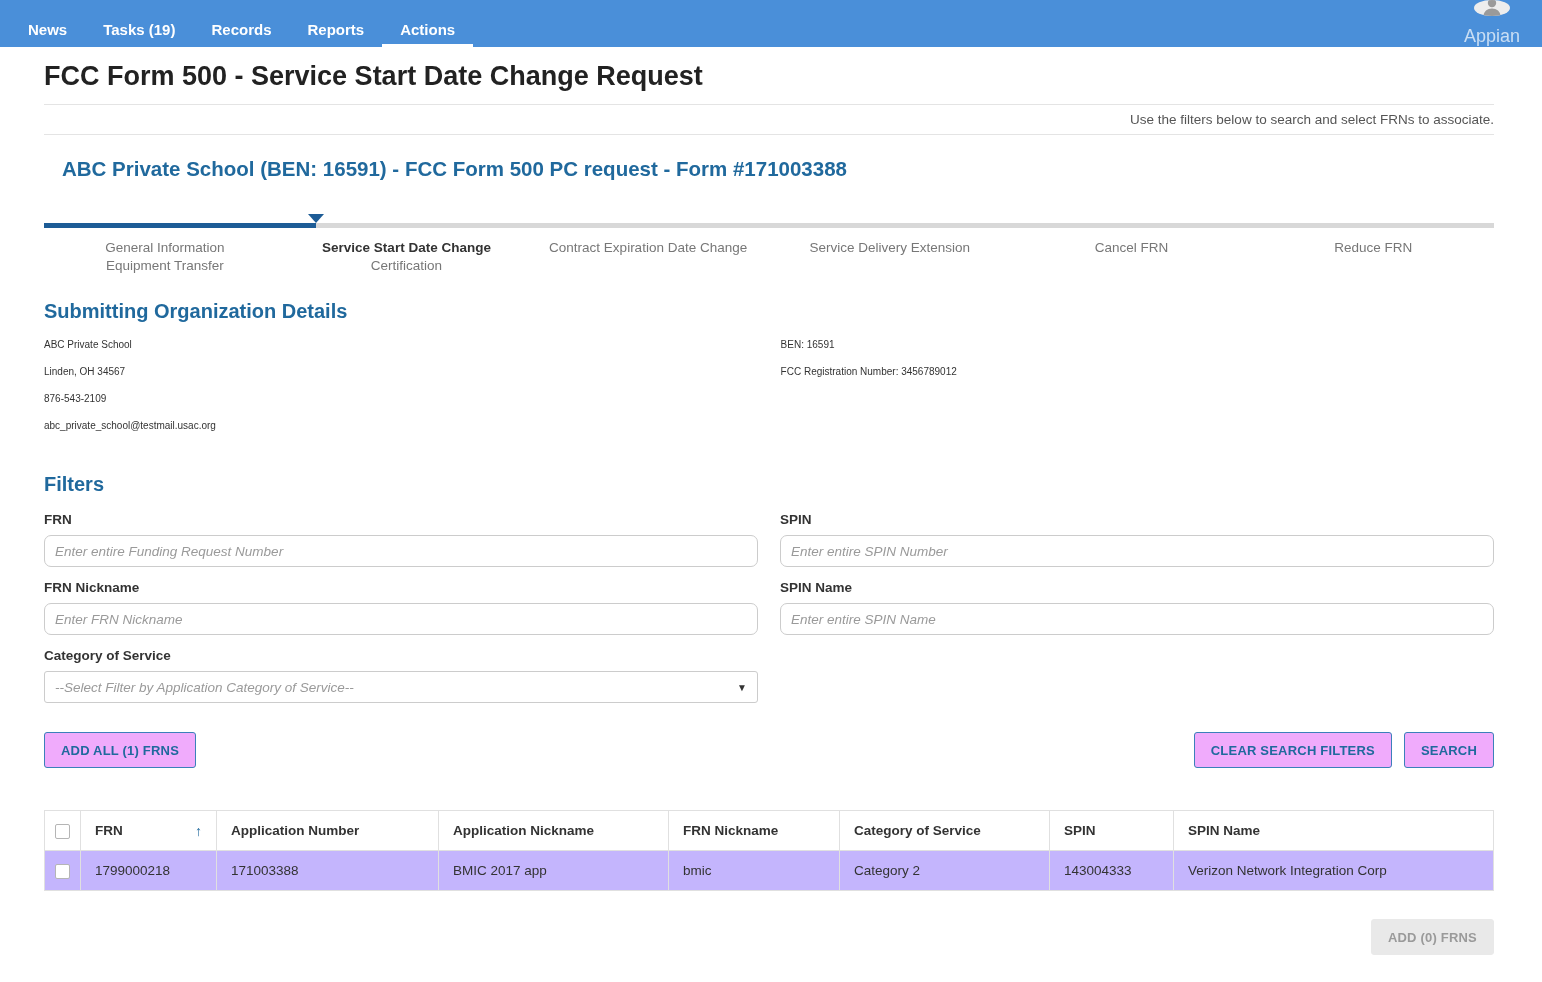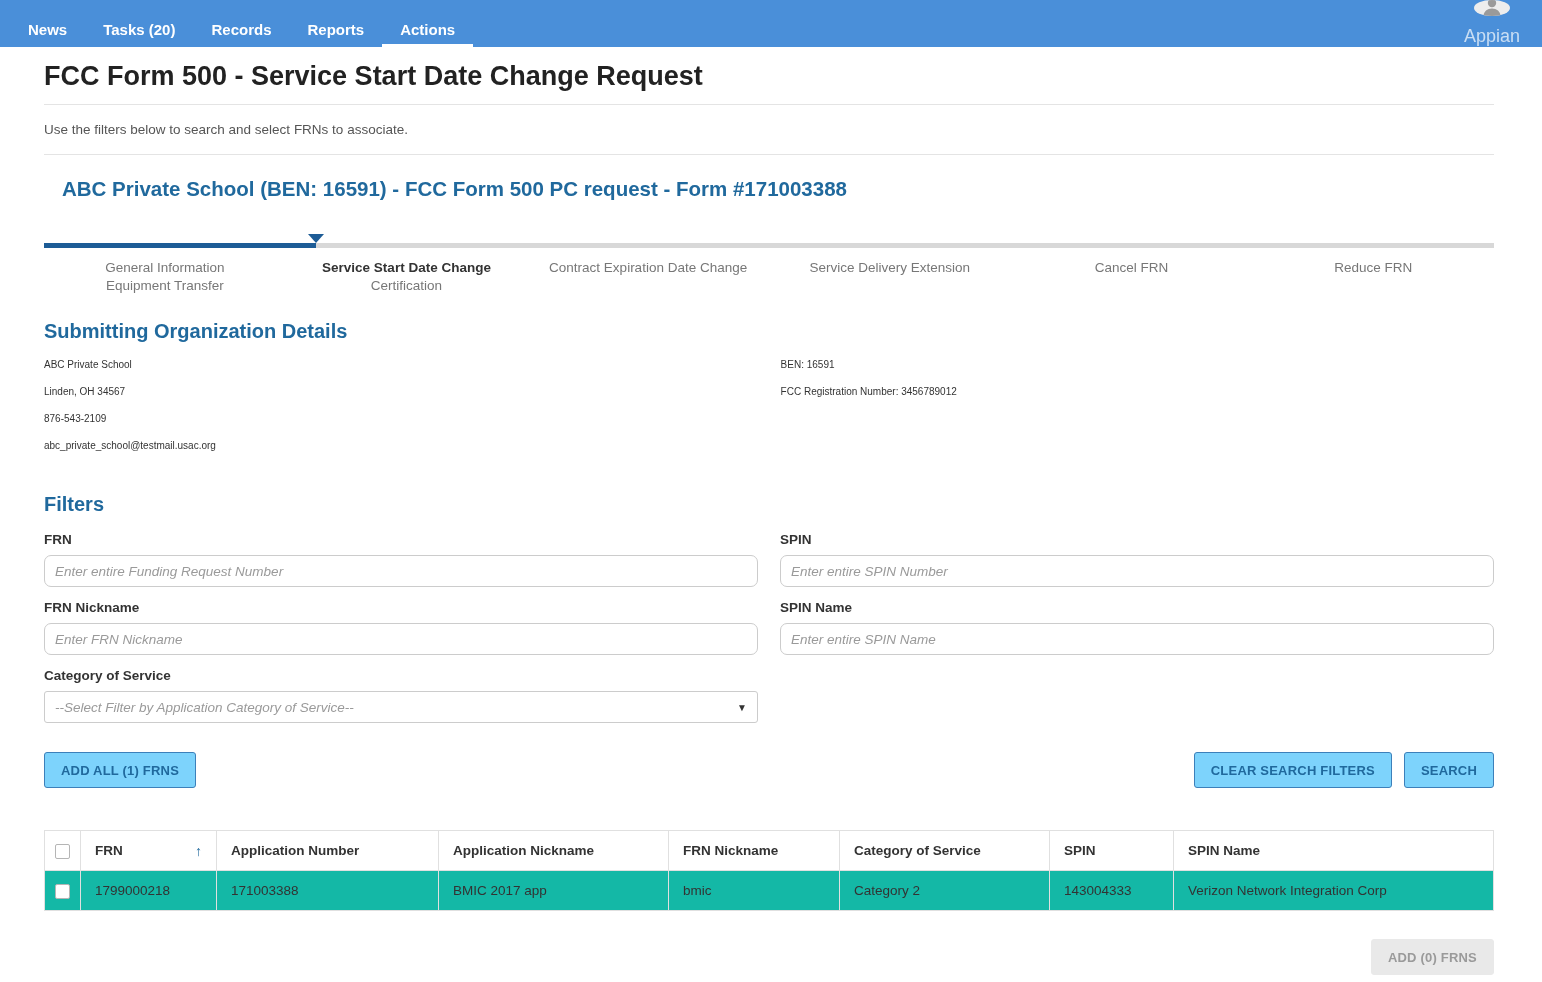--- a/index.html
+++ b/index.html
@@ -39,21 +39,21 @@
   }
   .brand { color: rgba(255,255,255,0.7); font-size: 18px; }
 
   
   main { padding: 0 48px 0 44px; }
   .page-title {
     font-size: 27px; font-weight: 700; color: #222;
     margin: 14px 0 12px;
   }
   .divider { border-top: 1px solid #e4e4e4; height: 0; }
-  .instructions { font-size: 13.5px; color: #555; margin: 17px 0; }
+  .instructions { font-size: 13.5px; color: #555; margin: 7px 0; text-align: right; }
   .form-header {
     color: var(--heading-blue, #20699d);
     font-size: 20.5px; font-weight: 700;
     margin: 22px 18px 0;
   }
 
   
   .wizard { margin-top: 42px; }
   .wizard-track { position: relative; height: 5px; background: #d8d8d8; }
   .wizard-progress {
@@ -115,21 +115,21 @@
     display: flex; align-items: center; justify-content: space-between;
     padding: 0 10px; font-size: 13.5px;
     color: #9a9a9a; font-style: italic; cursor: pointer;
   }
   .select .caret { font-style: normal; color: #333; font-size: 10px; }
 
   
   .actions-row { display: flex; gap: 12px; margin: 16px 0 0; }
   .actions-row .spacer { flex: 1; }
   .btn {
-    background: #7dd3fc;
+    background: #f0abfc;
     border: 1px solid #3c80ba;
     color: var(--heading-blue, #20699d);
     font-family: "Liberation Sans", sans-serif;
     font-size: 13px; font-weight: 700;
     height: 36px; padding: 0 16px;
     border-radius: 3px; cursor: pointer;
     letter-spacing: 0.2px;
   }
   .btn.disabled {
     background: var(--disabled-bg, #e9e9e9);
@@ -142,40 +142,40 @@
     width: 100%; border-collapse: collapse; table-layout: fixed;
     margin-top: 42px; font-size: 13.5px;
   }
   .results-table th, .results-table td {
     border: 1px solid #e0e0e0;
     height: 40px; padding: 0 14px;
     text-align: left; vertical-align: middle;
     overflow: hidden; white-space: nowrap;
   }
   .results-table thead th { font-weight: 700; background: #fff; }
-  .results-table tbody tr { background: #14b8a6; }
+  .results-table tbody tr { background: #c4b5fd; }
   .chk-cell { text-align: center !important; padding: 0 !important; }
   .chk {
     appearance: none; -webkit-appearance: none;
     width: 15px; height: 15px;
     border: 1px solid #b5b5b5; border-radius: 2px;
     background: #fff; margin: 0; vertical-align: middle; cursor: pointer;
   }
   .th-frn-inner { display: flex; align-items: center; justify-content: space-between; }
   .sort-icon { color: var(--heading-blue, #20699d); font-size: 14px; font-weight: 400; cursor: pointer; }
 
   .add-row { display: flex; justify-content: flex-end; margin-top: 28px; }
 </style>
 </head>
 <body>
 
 <header class="topnav">
   <nav class="nav-items">
     <a class="nav-item">News</a>
-    <a class="nav-item">Tasks (20)</a>
+    <a class="nav-item">Tasks (19)</a>
     <a class="nav-item">Records</a>
     <a class="nav-item">Reports</a>
     <a class="nav-item active">Actions</a>
   </nav>
   <div class="nav-right">
     <div class="avatar">
       <span>
         <svg viewBox="0 0 24 24" width="24" height="24" aria-hidden="true">
           <circle cx="12" cy="9" r="4.2" fill="#9a9a9a"></circle>
           <path d="M3.5 22c0-4.7 3.9-7.6 8.5-7.6s8.5 2.9 8.5 7.6z" fill="#9a9a9a"></path>

